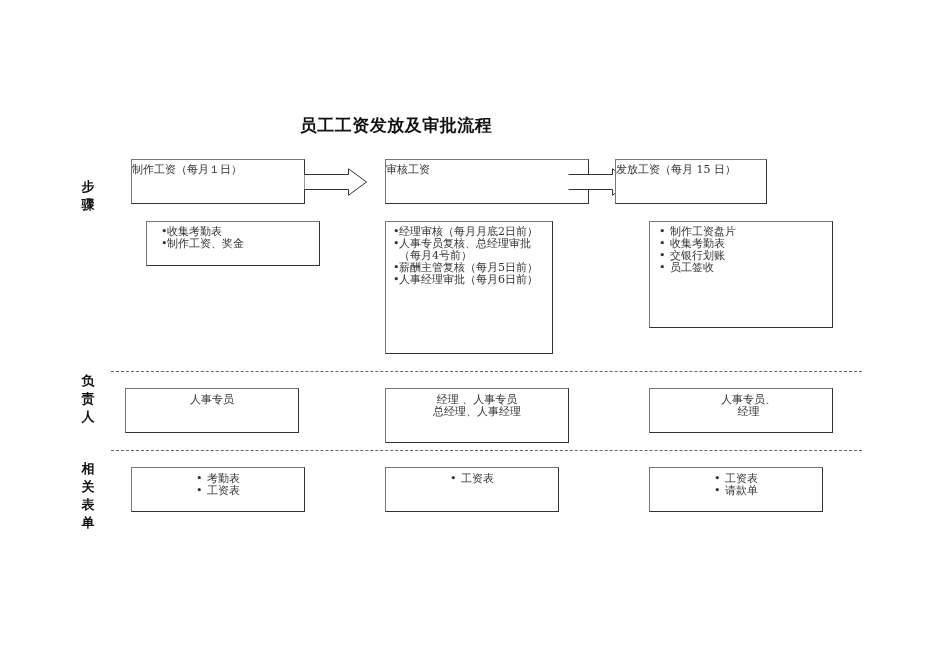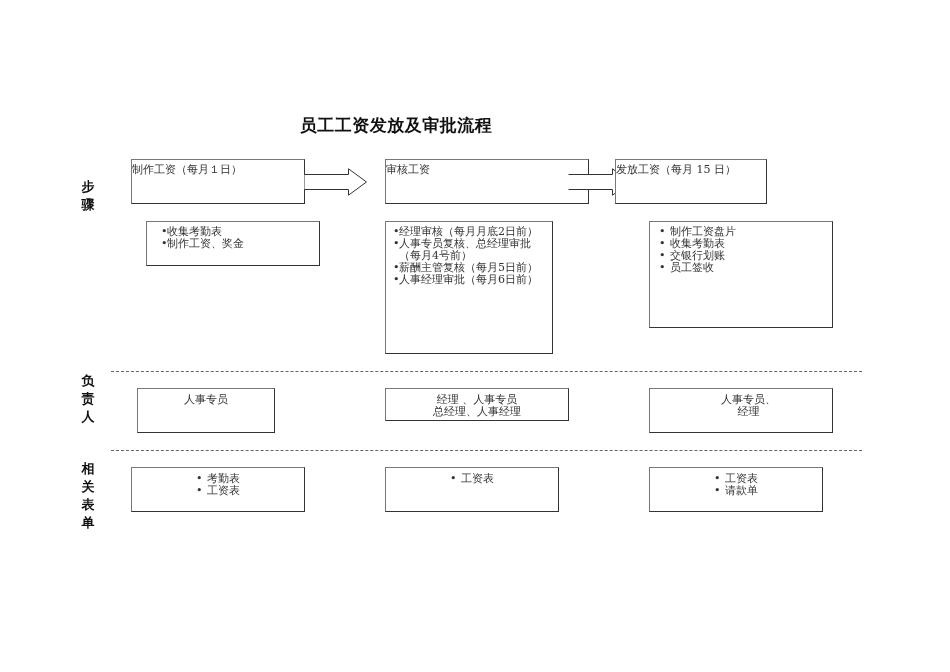--- a/index.html
+++ b/index.html
@@ -85,24 +85,24 @@
   <ul class="wide" style="padding-left:9px;">
     <li>制作工资盘片</li>
     <li>收集考勤表</li>
     <li>交银行划账</li>
     <li>员工签收</li>
   </ul>
 </div>
 
 <div class="dash" style="top:371px;"></div>
 
-<div class="box" style="left:137px; top:388px; width:138px; height:45px;">
+<div class="box" style="left:125px; top:388px; width:174px; height:45px;">
   <div class="center">人事专员</div>
 </div>
-<div class="box" style="left:385px; top:388px; width:184px; height:33px;">
+<div class="box" style="left:385px; top:388px; width:184px; height:55px;">
   <div class="center" style="line-height:12px;">
     <div>经理 、人事专员</div>
     <div>总经理、人事经理</div>
   </div>
 </div>
 <div class="box" style="left:649px; top:388px; width:184px; height:45px;padding-left:15px;">
   <div class="center" style="line-height:12px;">
     <div>人事专员、</div>
     <div>经理</div>
   </div>

